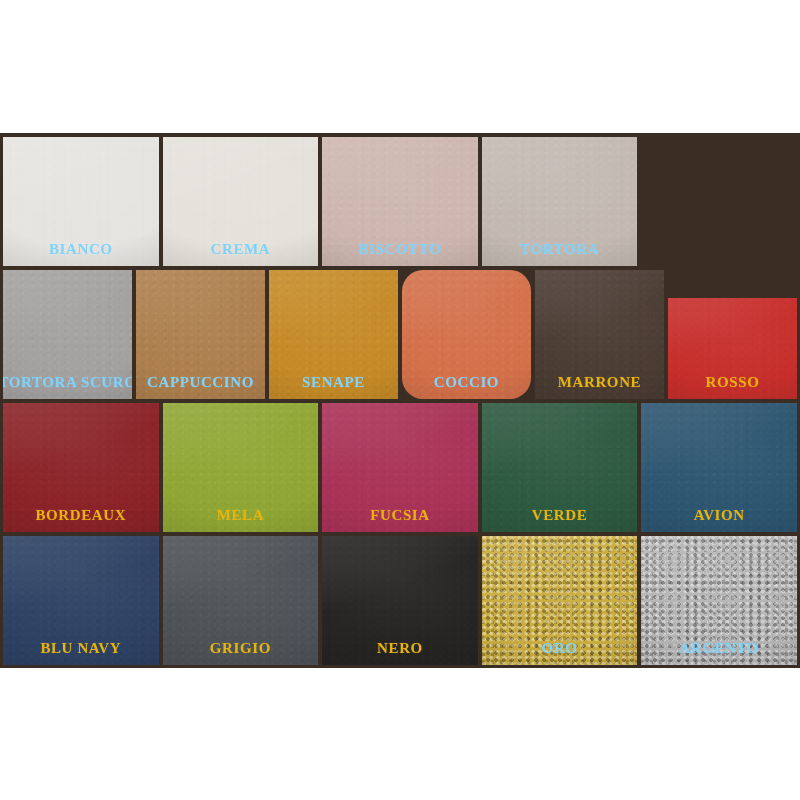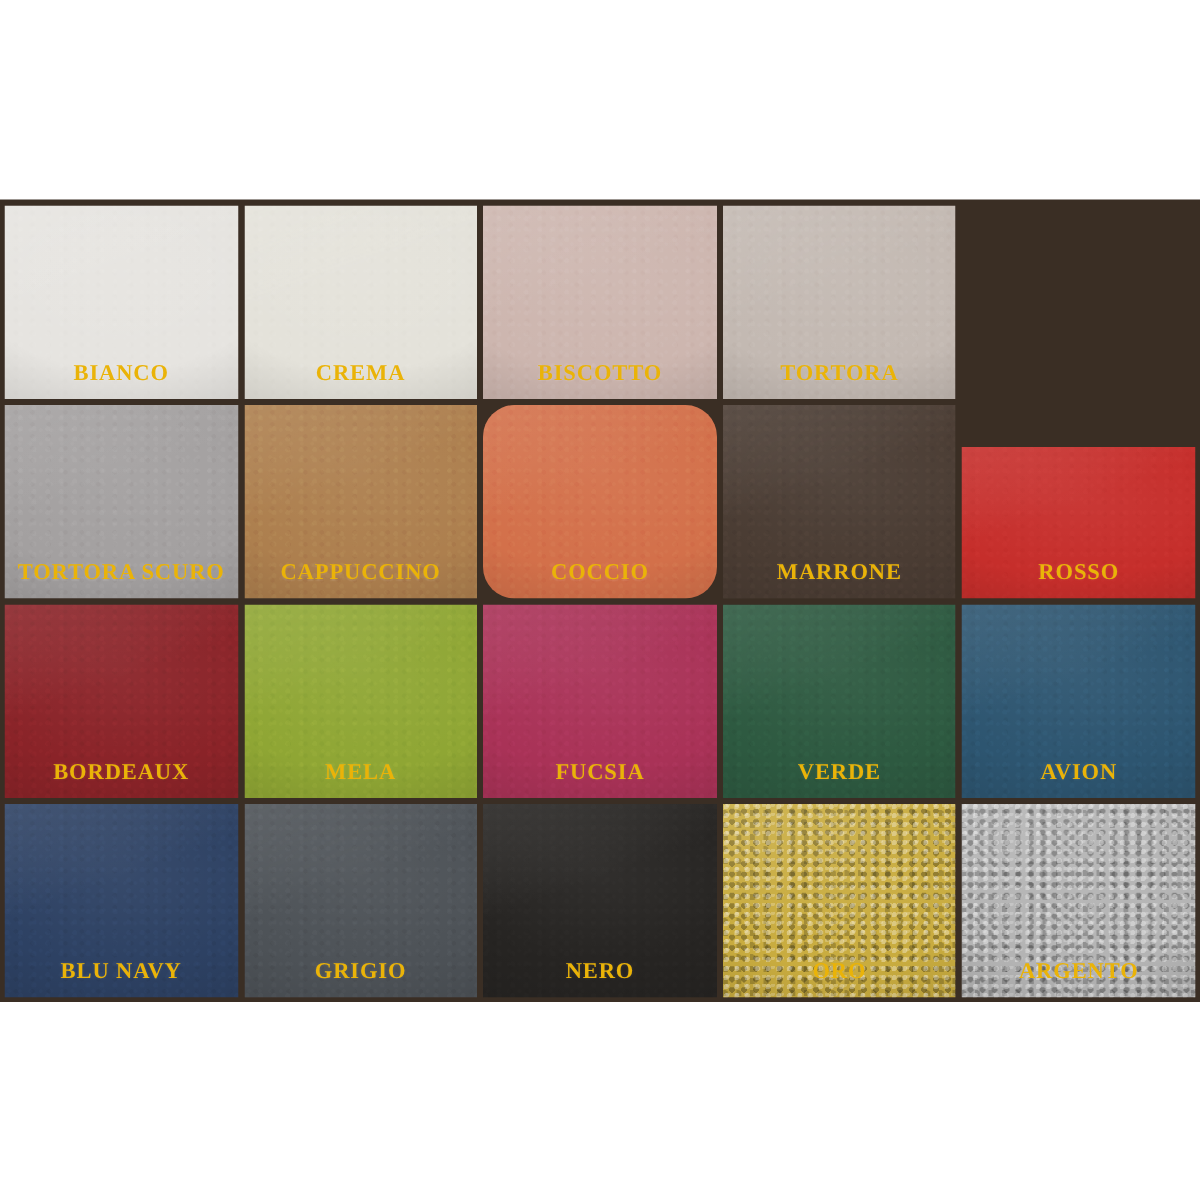--- a/index.html
+++ b/index.html
@@ -98,21 +98,21 @@
     font-weight: bold;
     font-size: 15px;
     letter-spacing: 0.6px;
     line-height: 1;
     padding-bottom: 9px;
     white-space: nowrap;
     color: #17120f;
     text-shadow: 0 1px 0 rgba(255,255,255,0.14);
   }
   .swatch-label.light-text {
-    color: #eab308;
+    color: #7dd3fc;
     text-shadow: 0 1px 1px rgba(255,255,255,0.10);
   }
   .swatch-label.dark-bg {
     color: #eab308;
     text-shadow: 0 0 2px rgba(255,255,255,0.12);
   }
 </style>
 </head>
 <body>
 
@@ -150,20 +150,26 @@
             <div class="grain"></div>
             <div class="sheen"></div>
             <div class="swatch-label light-text">TORTORA SCURO</div>
           </div>
           <div class="swatch" style="flex: 1 1 0px; min-width: 0px;">
             <div class="swatch-color" style="background: rgb(173, 127, 78);"></div>
             <div class="grain"></div>
             <div class="sheen"></div>
             <div class="swatch-label light-text">CAPPUCCINO</div>
           </div>
+          <div class="swatch" style="flex: 1 1 0px; min-width: 0px;">
+            <div class="swatch-color" style="background: rgb(197, 138, 39);"></div>
+            <div class="grain"></div>
+            <div class="sheen"></div>
+            <div class="swatch-label light-text">SENAPE</div>
+          </div>
           <div class="swatch" style="flex: 1 1 0px; min-width: 0px; border-radius: 21px;">
             <div class="swatch-color" style="background: rgb(211, 112, 74);"></div>
             <div class="grain"></div>
             <div class="sheen"></div>
             <div class="swatch-label light-text">COCCIO</div>
           </div>
           <div class="swatch" style="flex: 1 1 0px; min-width: 0px;">
             <div class="swatch-color" style="background: rgb(74, 60, 51);"></div>
             <div class="grain"></div>
             <div class="sheen"></div>

